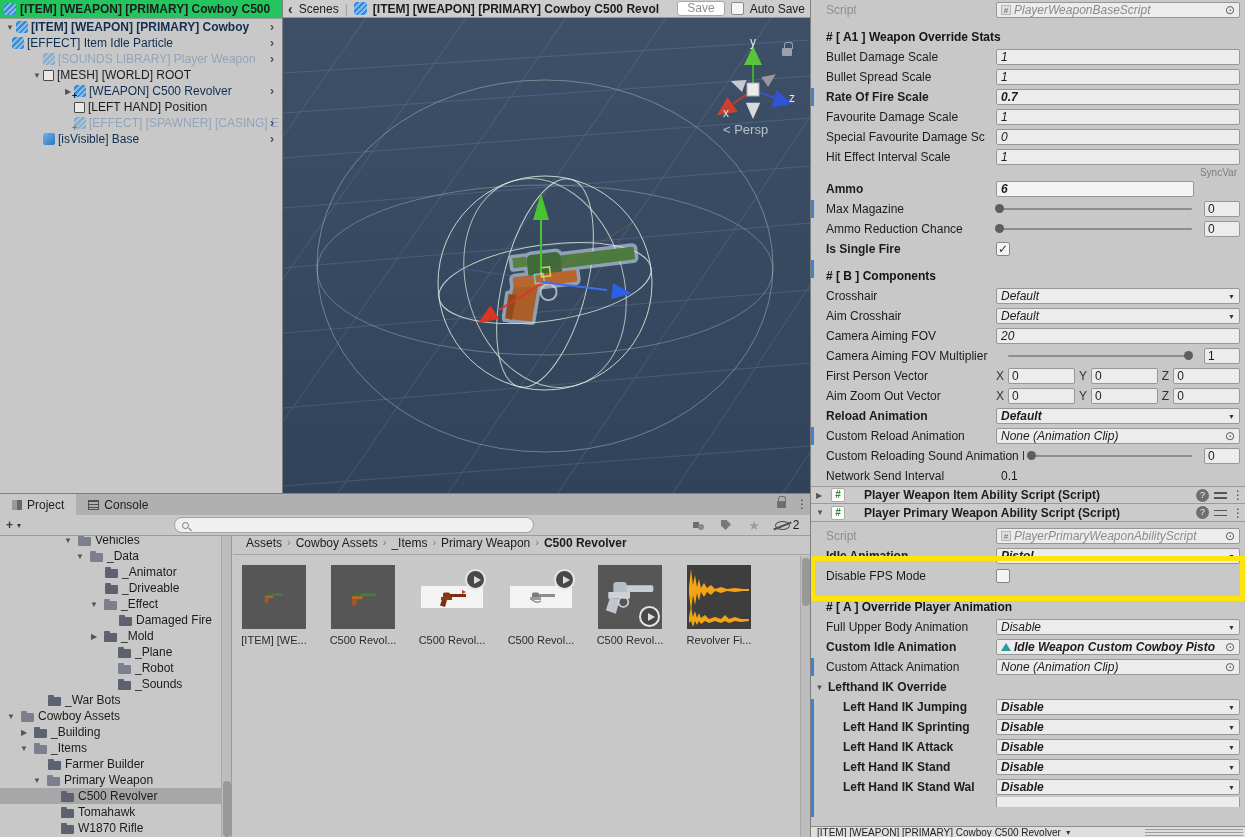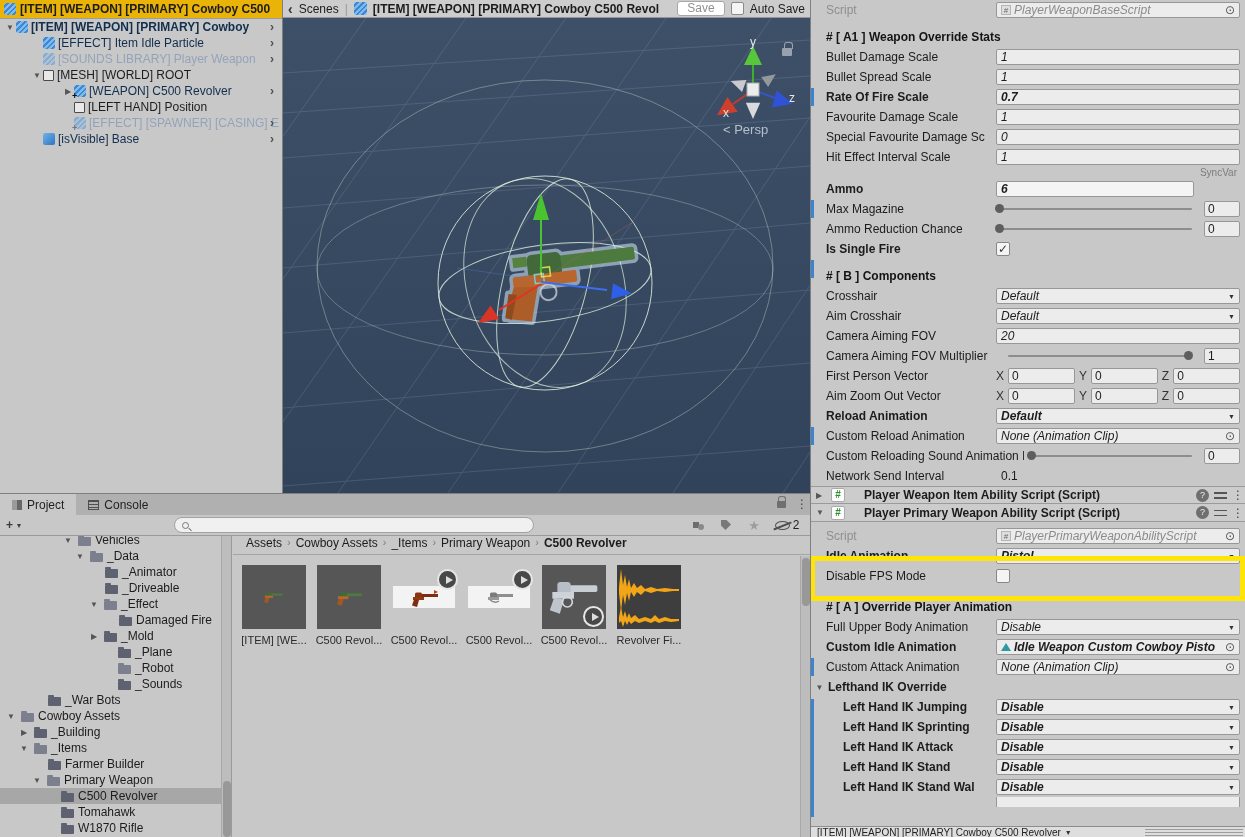--- a/index.html
+++ b/index.html
@@ -6,21 +6,21 @@
   *{box-sizing:border-box;}
   #stage{position:relative;width:1245px;height:837px;background:#c8c8c8;
     font-family:"Liberation Sans","DejaVu Sans",sans-serif;font-size:12px;color:#1c1c1c;
     overflow:hidden;user-select:none;}
   .b{font-weight:bold;}
   .gray{color:#8f8f8f;}
   .trunc{white-space:nowrap;overflow:hidden;text-overflow:clip;}
 
   
   #hierarchy{position:absolute;left:0;top:0;width:283px;height:493px;background:#c8c8c8;border-right:1px solid #7f7f7f;}
-  .hheader{height:19px;background:#eab308;border-bottom:1px solid #9c9c9c;display:flex;align-items:center;gap:4px;padding:0 4px;font-weight:bold;}
+  .hheader{height:19px;background:#22c55e;border-bottom:1px solid #9c9c9c;display:flex;align-items:center;gap:4px;padding:0 4px;font-weight:bold;}
   .hrow{height:16px;display:flex;align-items:center;position:relative;}
   .hrow .exp{width:12px;flex:none;font-size:8px;color:#555;text-align:center;}
   .hrow .chev{position:absolute;right:8px;color:#4d4d4d;font-size:12px;font-weight:bold;}
   .hlabel{margin-left:3px;white-space:nowrap;overflow:hidden;color:#122e4e;text-align:center;}
   .hlabel.dark{color:#1d1d1d;}
   .hlabel.dis{color:#93a4ba;}
   .pf{width:12px;height:12px;flex:none;border-radius:2px;position:relative;
       background:linear-gradient(135deg,#8ec8f2 0%,#4b96dd 45%,#2e76c2 100%);}
   .pf.striped{background:repeating-linear-gradient(135deg,#7fbcee 0 2px,#3f87d2 2px 4px);}
   .pf.plus::after{content:"+";position:absolute;left:-2px;bottom:-4px;font-size:9px;font-weight:bold;color:#111;}
@@ -115,21 +115,21 @@
   .trow.sel{background:#a7a7a7;}
   .folder{width:13px;height:9px;background:#5d6170;border-radius:1px;position:relative;flex:none;margin-top:2px;}
   .folder::before{content:"";position:absolute;left:0;top:-2px;width:6px;height:2px;background:#5d6170;border-radius:1px 1px 0 0;}
   .folder.open{background:#7c808e;}
   .folder.open::before{background:#7c808e;}
   .vtrack{position:absolute;right:0;top:0;width:10px;height:100%;background:#bdbdbd;border-left:1px solid #a8a8a8;}
   .vthumb{position:absolute;left:1px;width:8px;border-radius:4px;background:#989898;}
   #passets{position:absolute;left:233px;top:42px;width:577px;height:302px;}
   .pbread{height:19px;display:flex;align-items:flex-start;gap:5px;padding-left:13px;border-bottom:1px solid #a5a5a5;}
   .crumbsep{color:#7c7c7c;font-size:11px;}
-  .thumbs{position:absolute;left:8px;top:29px;display:flex;gap:9px;}
+  .thumbs{position:absolute;left:8px;top:29px;display:flex;gap:23px;}
   .thumb{width:66px;display:flex;flex-direction:column;align-items:center;}
   .tbox{width:64px;height:64px;position:relative;display:flex;align-items:center;justify-content:center;}
   .tbox.dark{background:#565656;}
   .wide{width:76px;height:24px;background:#f3f3f3;border:1px solid #c9c9c9;display:flex;align-items:center;justify-content:center;position:relative;}
   .play{position:absolute;width:21px;height:21px;border-radius:50%;background:#484848;border:2px solid #e6e6e6;}
   .play::after{content:"";position:absolute;left:7px;top:5px;width:0;height:0;border-left:7px solid #ddd;border-top:4.5px solid transparent;border-bottom:4.5px solid transparent;}
   .play.br{right:-3px;bottom:18px;}
   .play.inbr{right:2px;bottom:2px;}
   .tlabel{margin-top:5px;font-size:11px;color:#2b2b2b;white-space:nowrap;}
 </style>
@@ -142,21 +142,21 @@
     <div class="hheader">
       <span class="pf striped"></span>
       <span class="trunc">[ITEM] [WEAPON] [PRIMARY] Cowboy C500</span>
     </div>
     <div class="hrow" style="padding-left:4px">
       <span class="exp">▼</span>
       <span class="pf striped"></span>
       <span class="hlabel b">[ITEM] [WEAPON] [PRIMARY] Cowboy</span>
       <span class="chev">›</span>
     </div>
-    <div class="hrow" style="padding-left:31px">
+    <div class="hrow" style="">
       <span class="exp"></span>
       <span class="pf striped"></span>
       <span class="hlabel">[EFFECT] Item Idle Particle</span>
       <span class="chev">›</span>
     </div>
     <div class="hrow" style="padding-left:31px">
       <span class="exp"></span>
       <span class="pf striped dis"></span>
       <span class="hlabel dis">[SOUNDS LIBRARY] Player Weapon</span>
       <span class="chev">›</span>

